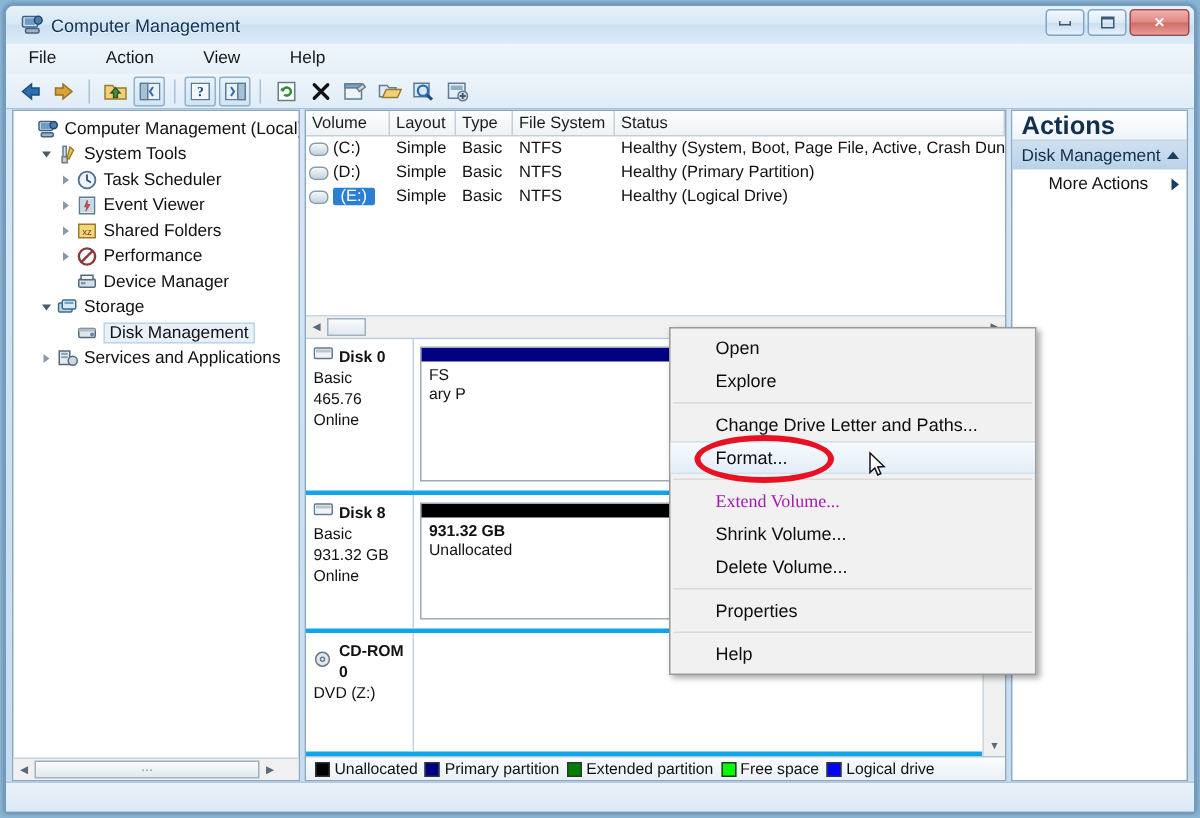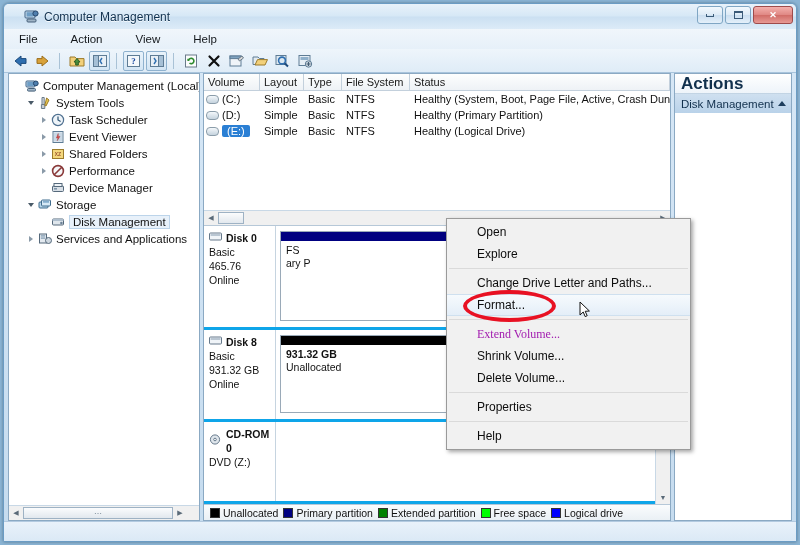--- a/index.html
+++ b/index.html
@@ -16,21 +16,21 @@
     position:absolute; left:3px; top:3px; width:794px; height:539px;
     background:linear-gradient(to bottom,#d3e5f5 0%, #c3dcf0 40%, #bcd8ee 100%);
     border:1px solid #6b9cc4;
     border-radius:6px 6px 2px 2px;
     box-shadow:0 0 3px rgba(0,0,0,.35);
     display:flex; flex-direction:column;
   }
   
   #titlebar {
     height:25px; flex:0 0 25px; position:relative;
-    display:flex; align-items:center; padding-left:20px;
+    display:flex; align-items:center; padding-left:10px;
     background:linear-gradient(to bottom,#e8f2fa 0%, #d6e8f6 48%, #cbe0f2 52%, #dcebf8 100%);
     border-radius:5px 5px 0 0;
   }
   #win-icon { width:15px; height:15px; margin-right:5px; position:relative; flex:0 0 15px;}
   #win-title { font-size:12px; color:#10314f; text-shadow:0 1px 0 rgba(255,255,255,.8); white-space:nowrap;}
   #win-buttons { position:absolute; right:3px; top:2px; display:flex; gap:2px; }
   .winbtn {
     width:26px; height:18px; border:1px solid #7fa6c4; border-radius:3px;
     background:linear-gradient(to bottom,#f3f9fd,#dceaf6 50%, #cadef0 51%, #e4f0fa);
     display:flex; align-items:center; justify-content:center;
@@ -589,17 +589,21 @@
           </div>
         </div>
     </div>
 
     <div class="pane" id="actions-pane">
       <div id="act-head">Actions</div>
       <div class="act-group">
         <span class="g-lbl">Disk Management</span>
         <span class="tri-up"></span>
       </div>
+      <div class="act-item">
+        <span class="a-lbl">More Actions</span>
+        <span class="tri-right"></span>
+      </div>
     </div>
   </div>
 
   <div id="statusbar"></div>
 </div>
 
 </body></html>

